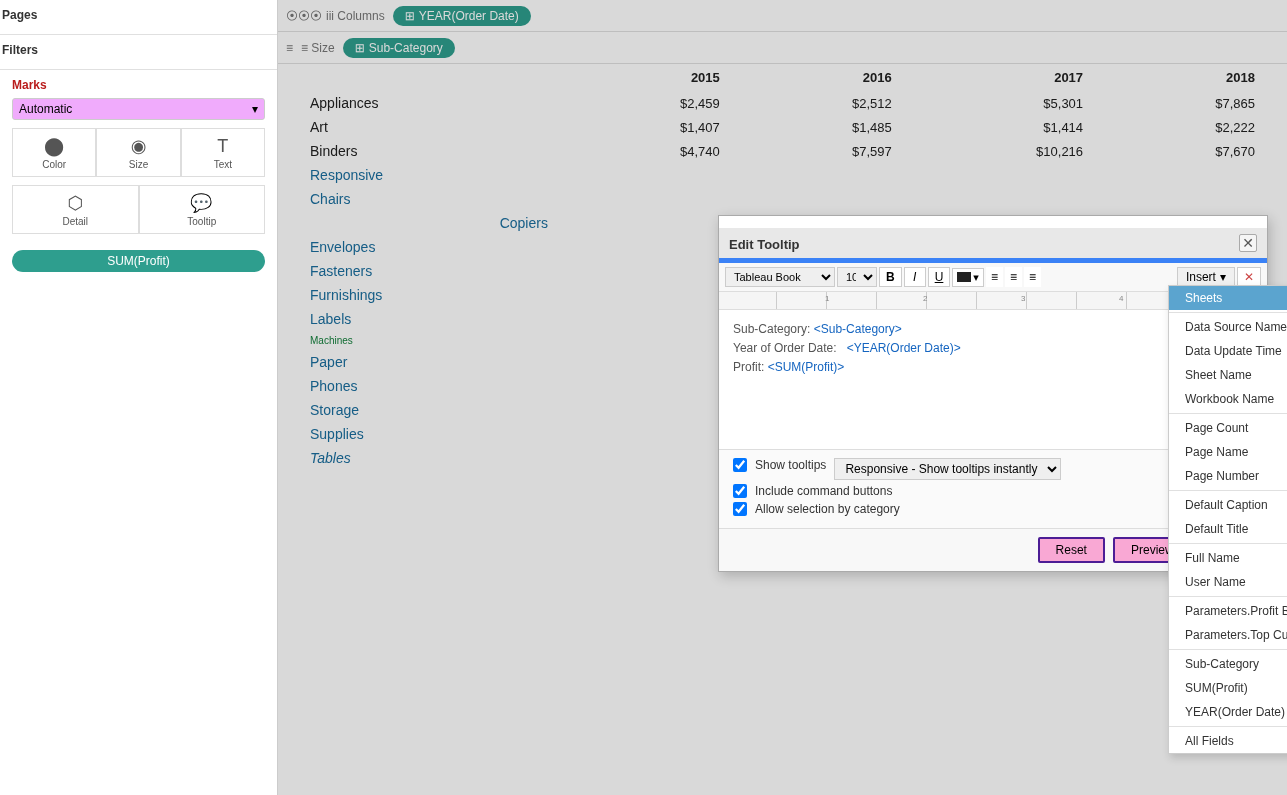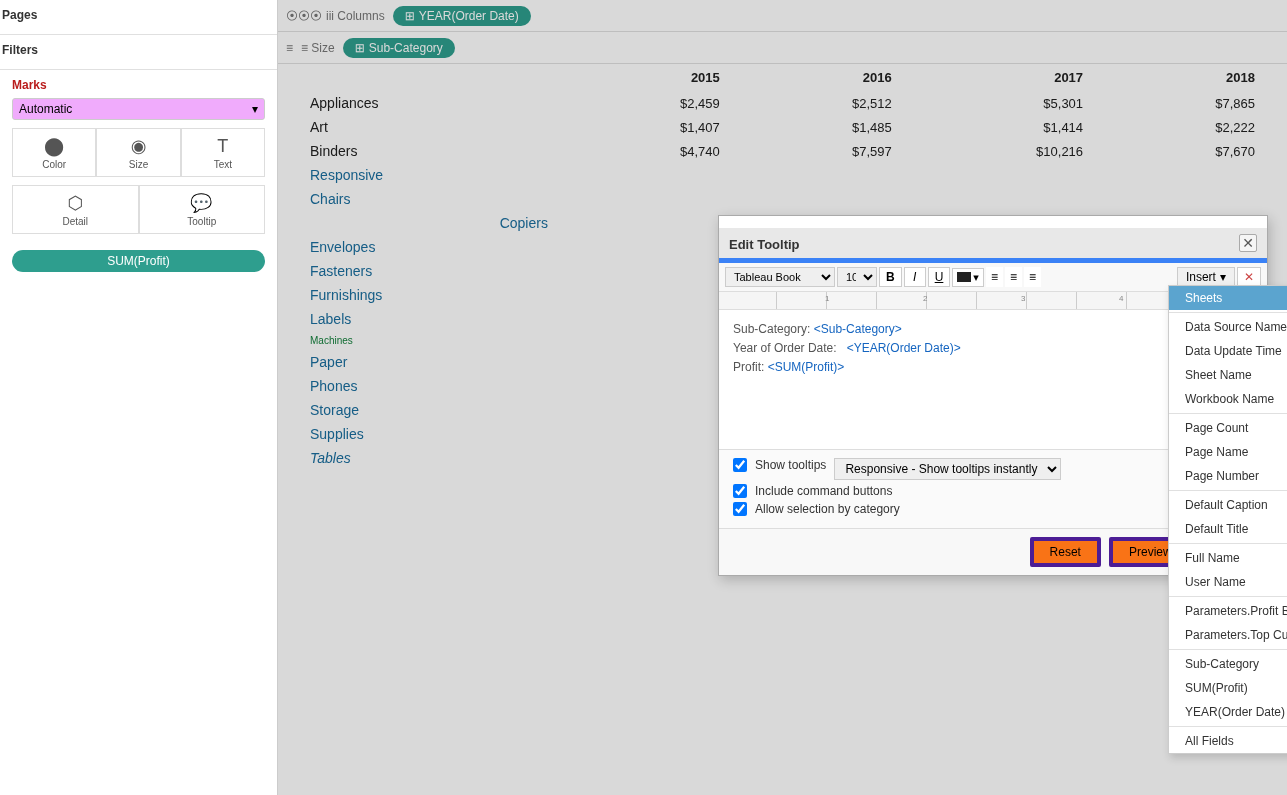--- a/index.html
+++ b/index.html
@@ -62,21 +62,21 @@
     .dialog-content .label-text { color: #555; }
     .dialog-content .field-tag { color: #1565C0; }
 
     .dialog-options { padding: 8px 14px; border-bottom: 1px solid #ddd; background: #fafafa; }
     .option-row { display: flex; align-items: flex-start; gap: 8px; margin-bottom: 4px; }
     .option-row input[type=checkbox] { width: 14px; height: 14px; }
     .option-label { font-size: 12px; color: #333; }
     .tooltip-dropdown { border: 1px solid #ccc; padding: 2px 6px; font-size: 12px; min-width: 200px; }
 
     .dialog-footer { display: flex; justify-content: flex-end; align-items: center; padding: 8px 14px; gap: 8px; background: #f8f8f8; }
-    .footer-btn { border: 4px solid #4c1d95; background: #f97316; padding: 4px 16px; font-size: 12px; cursor: pointer; border-radius: 2px; }
+    .footer-btn { border: 2px solid #4c1d95; background: #f9a8d4; padding: 4px 16px; font-size: 12px; cursor: pointer; border-radius: 2px; }
     .footer-btn.ok-btn { border: 2px solid #3a7fc1; background: #fff; color: #333; }
 
     
     .insert-menu { position: absolute; top: 285px; left: 890px; width: 200px; background: #fff; border: 1px solid #ccc; box-shadow: 2px 4px 8px rgba(0,0,0,0.15); z-index: 30; font-size: 12px; }
     .insert-menu-item { padding: 5px 16px; cursor: pointer; color: #333; display: flex; align-items: center; justify-content: space-between; }
     .insert-menu-item.active { background: #5ba4cf; color: #fff; }
     .insert-menu-divider { border-top: 1px solid #e0e0e0; margin: 2px 0; }
   </style>
 </head>
 <body>

